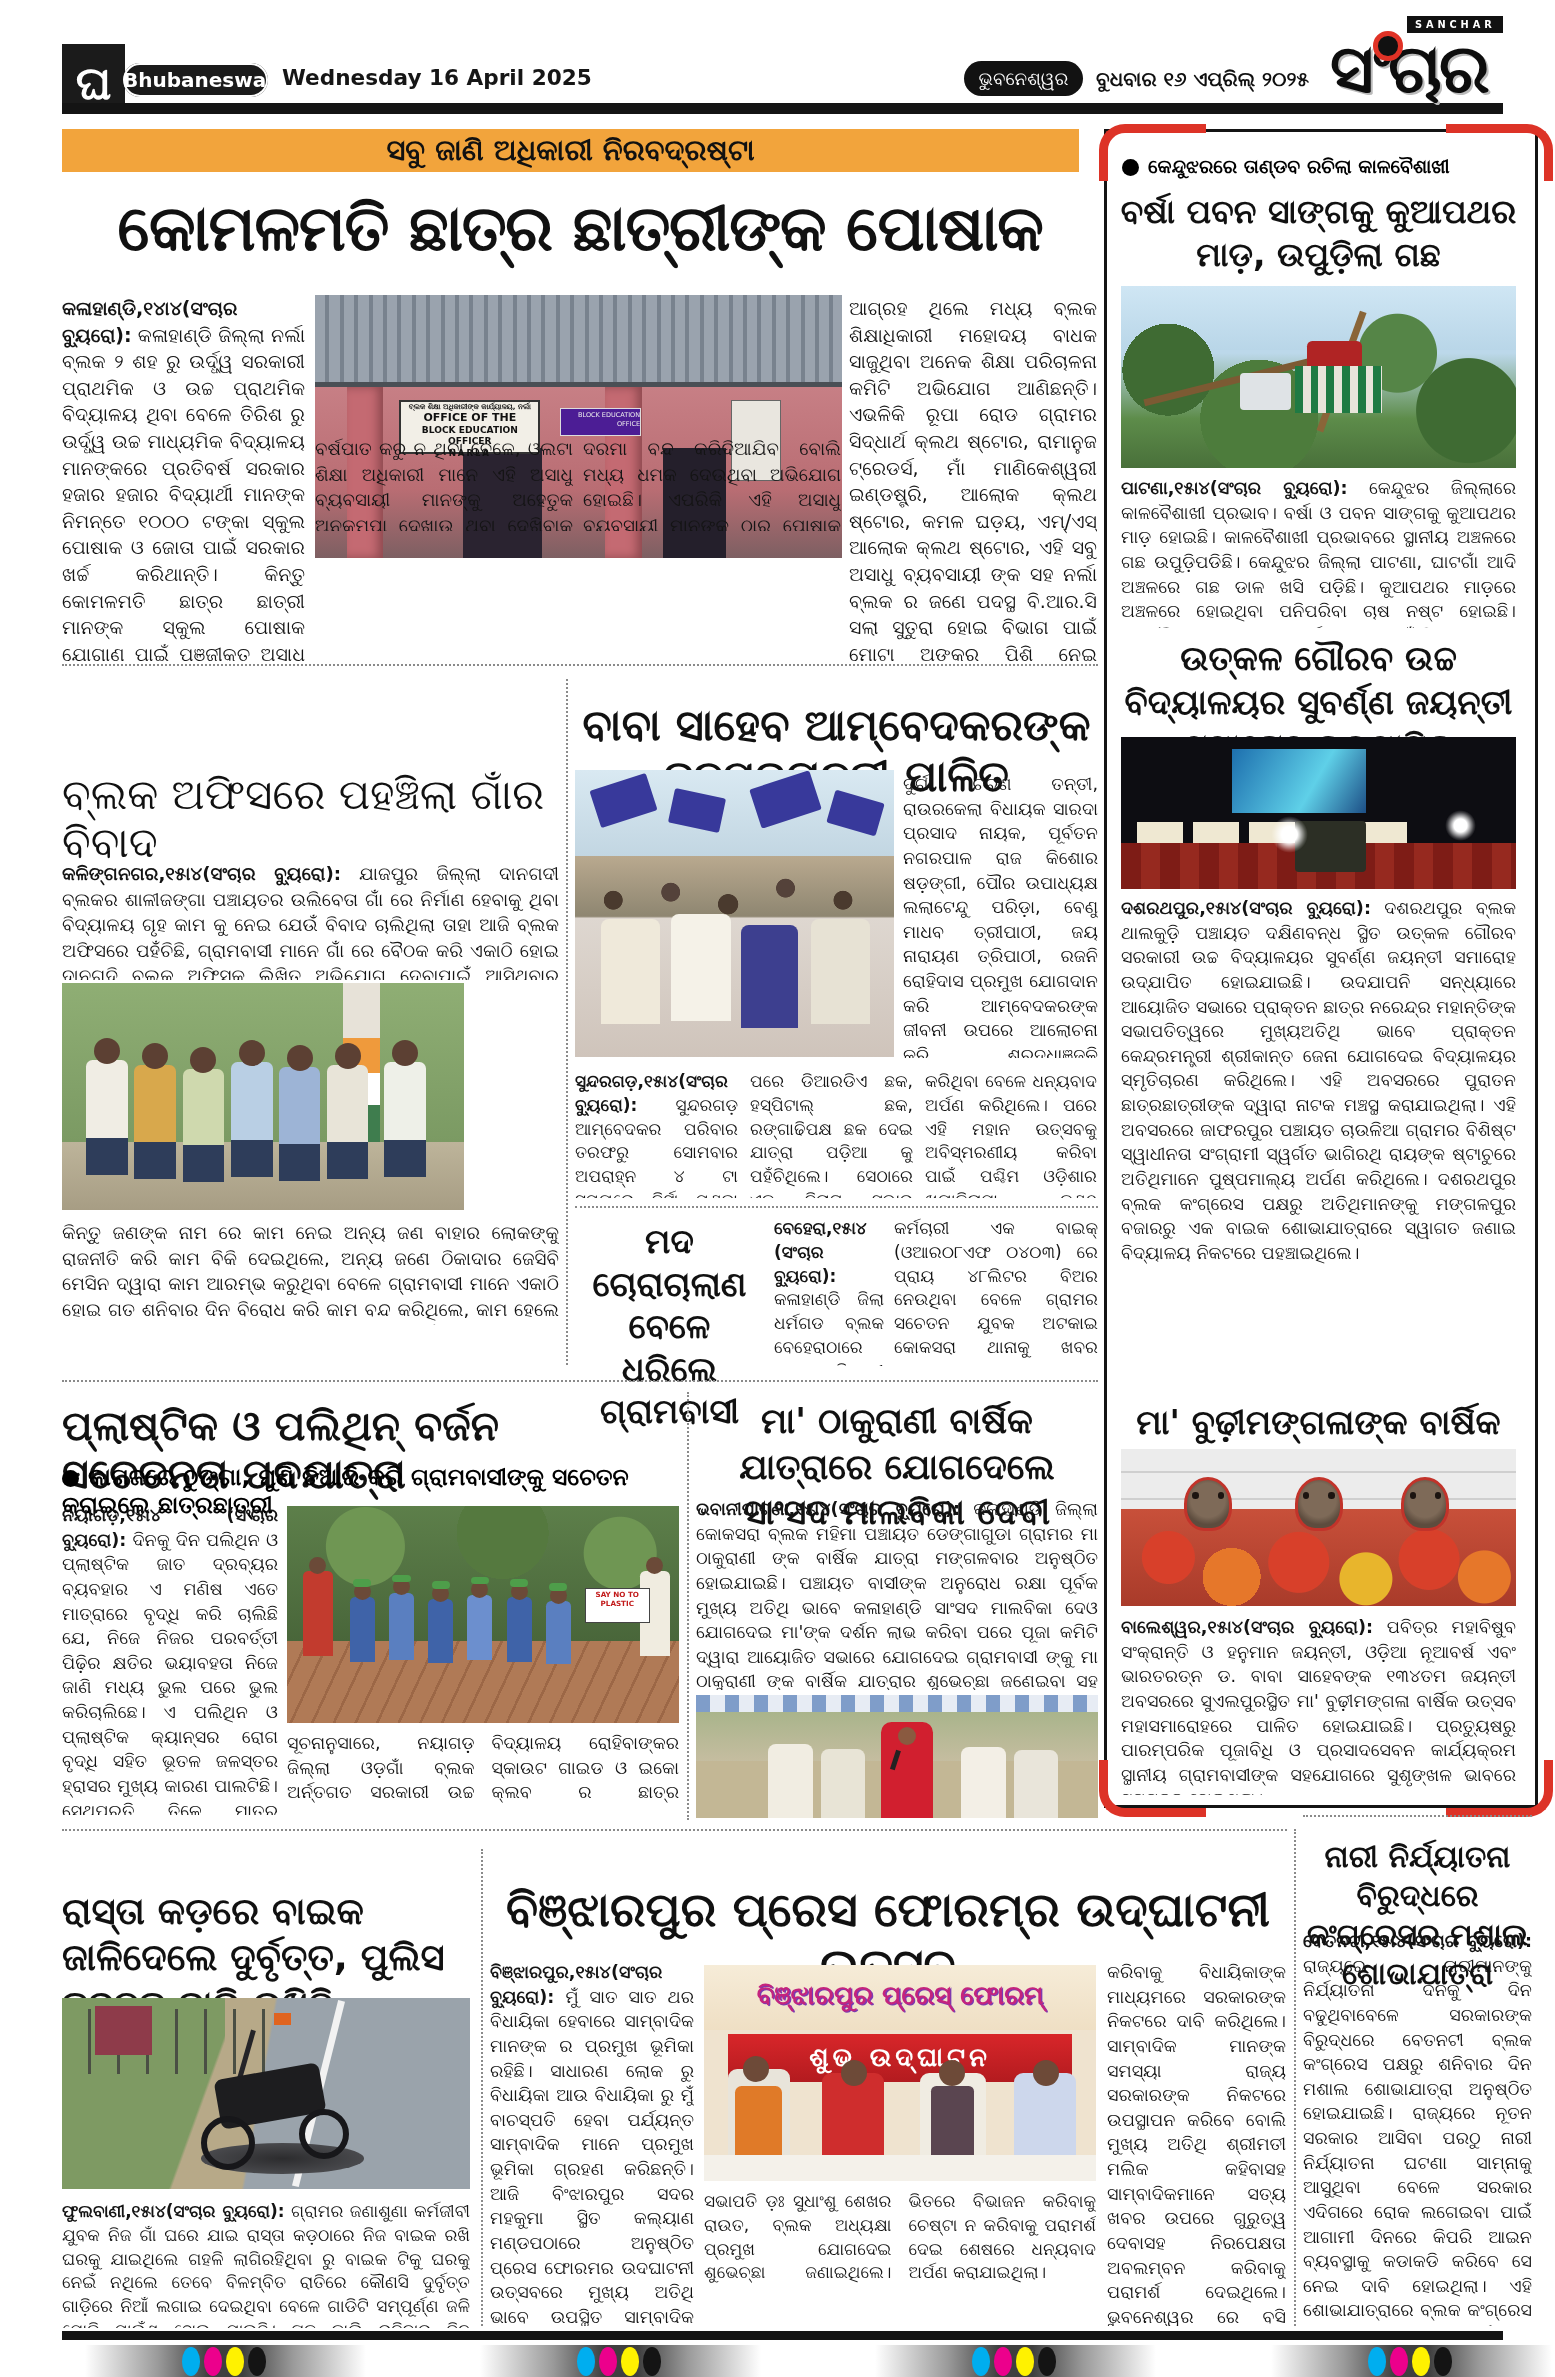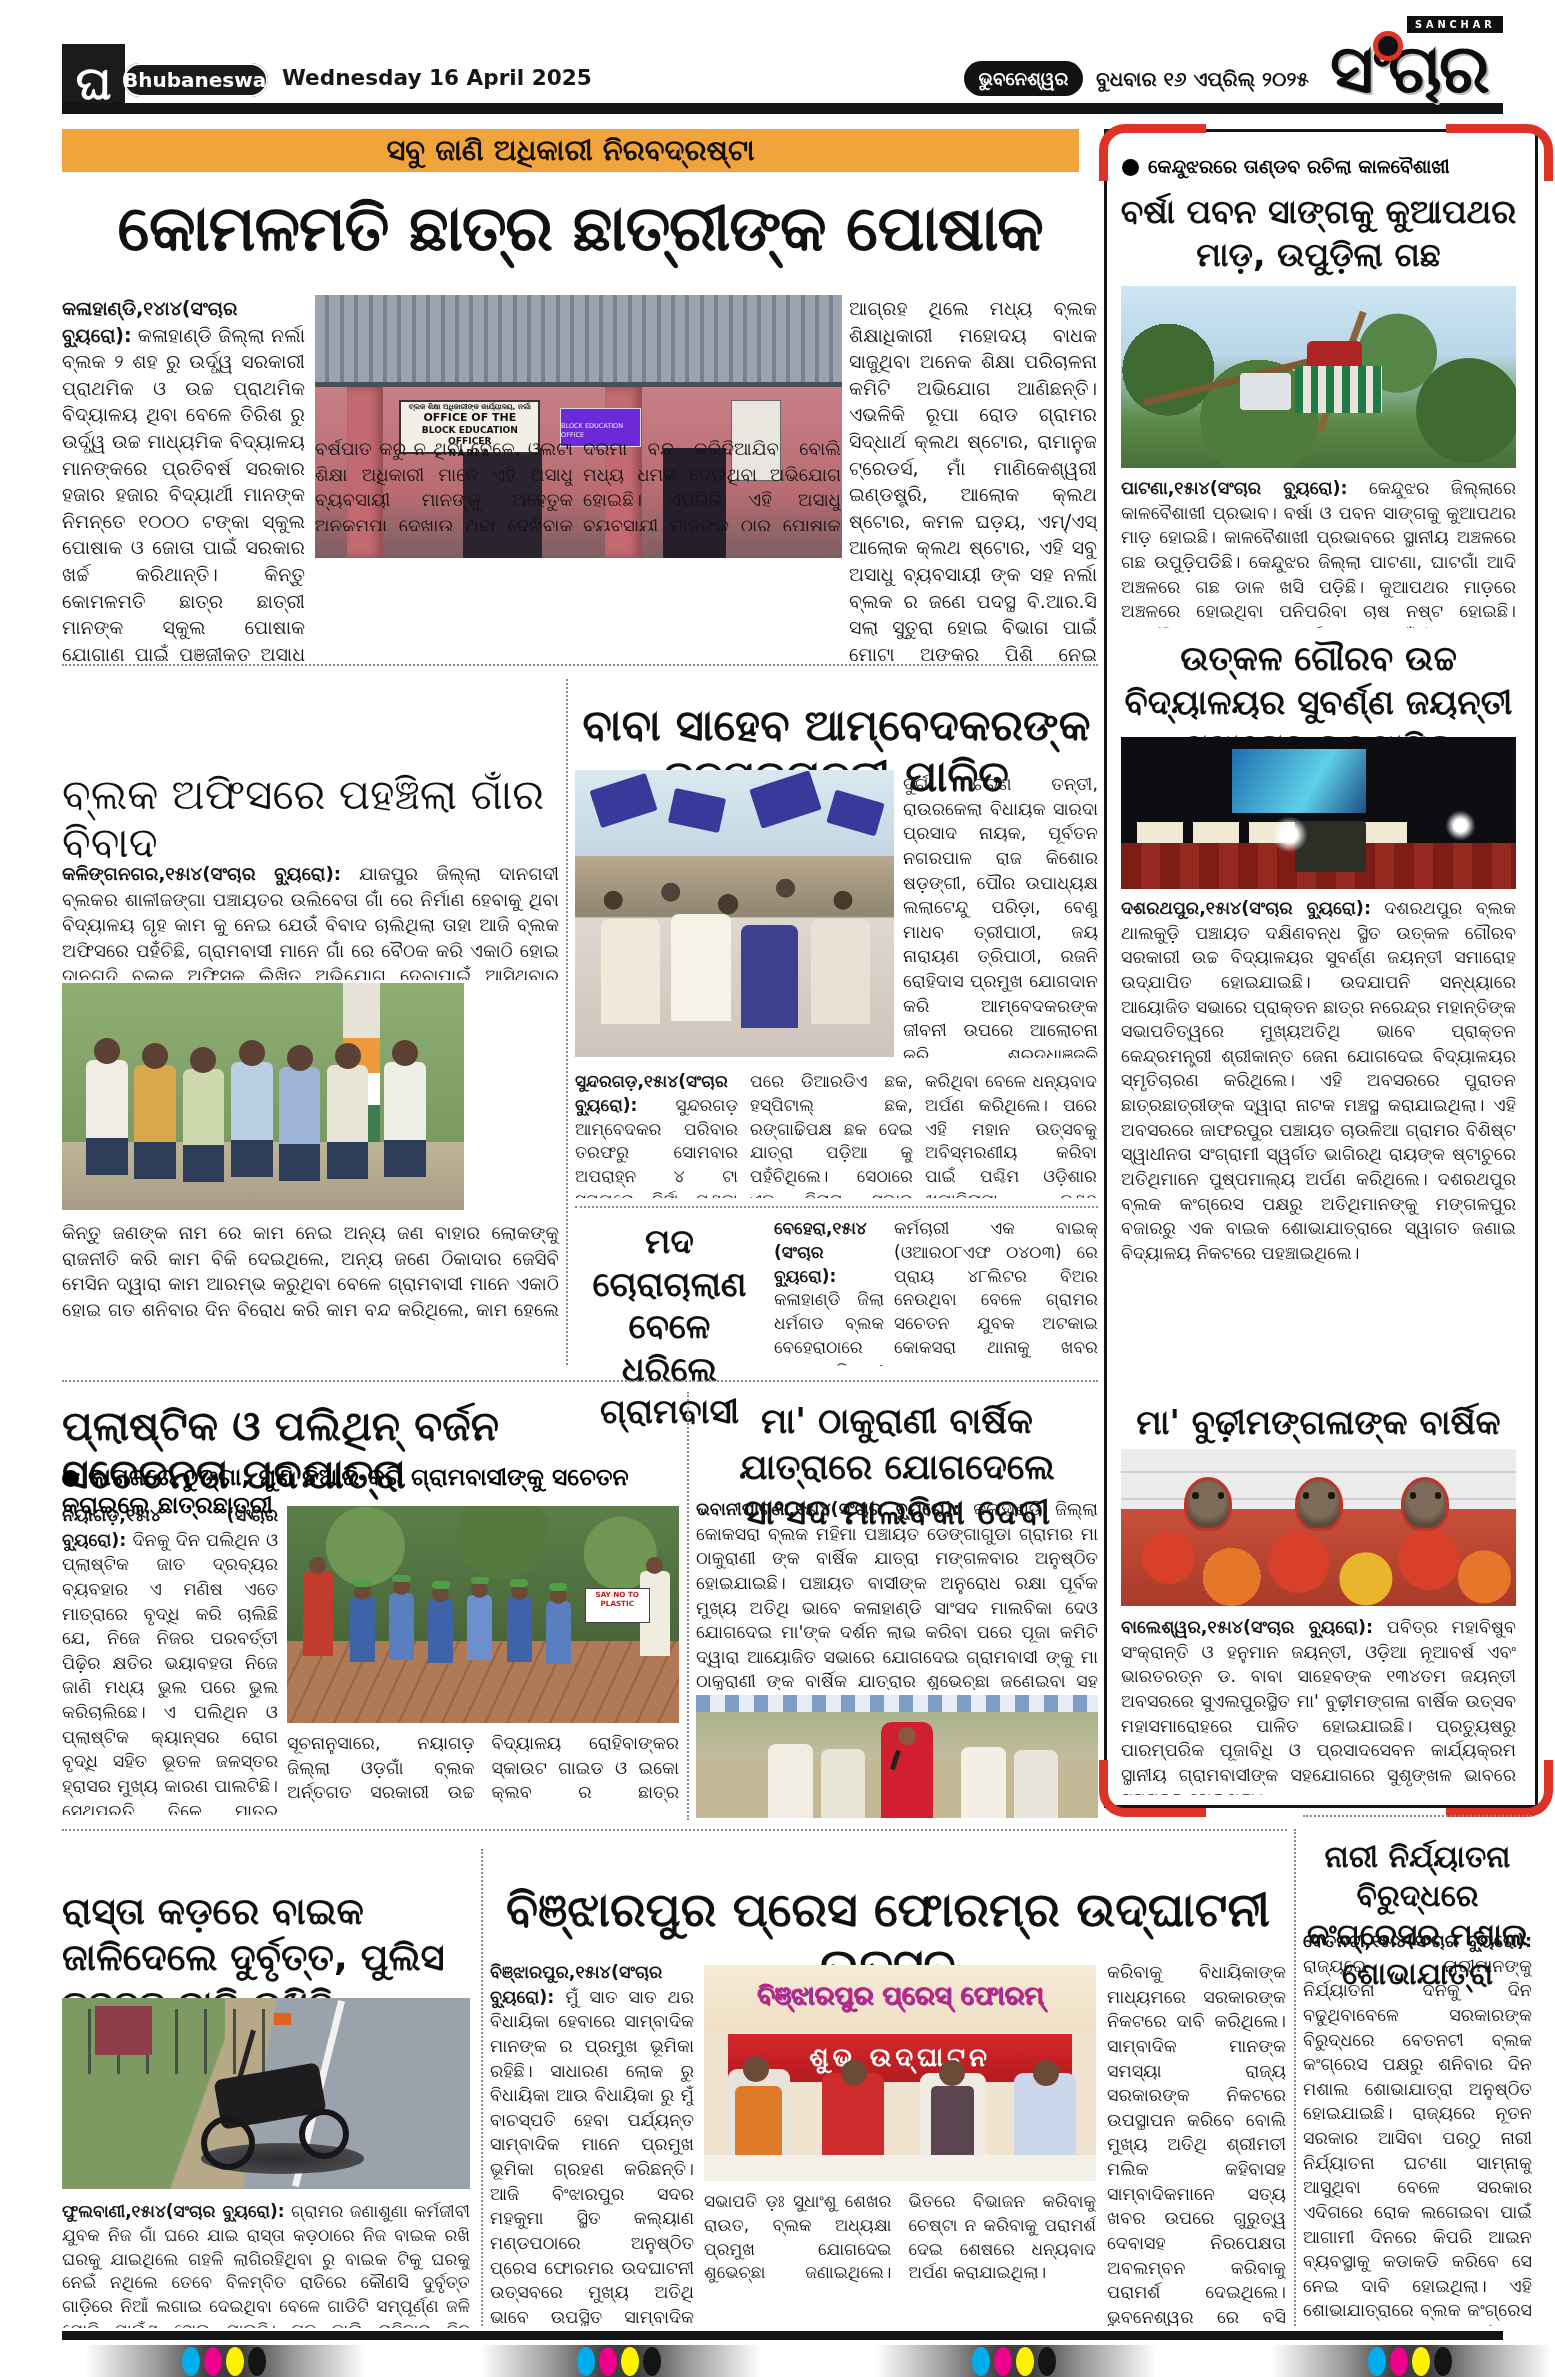--- a/index.html
+++ b/index.html
@@ -16,21 +16,21 @@
   .photo{position:absolute;overflow:hidden;}
   .photo *{position:absolute;}
   
   #mast-box{left:62px;top:44px;width:63px;height:69px;background:#1b1b1b;color:#fff;
             font-size:46px;font-weight:bold;text-align:center;line-height:78px;}
   #mast-pill{left:123px;top:63px;width:145px;height:34px;background:#1b1b1b;border-radius:17px;
              color:#fff;font-size:20px;font-weight:bold;text-align:center;line-height:34px;
              box-shadow:0 0 0 2px #fff inset;}
   #mast-date-en{left:282px;top:65px;font-size:21.6px;font-weight:bold;color:#161616;}
   #mast-pill-or{left:964px;top:61px;width:119px;height:35px;background:#121212;border-radius:17.6px;
-                color:#fff;font-size:18.3px;font-weight:bold;text-align:center;line-height:35px;}
+                color:#fff;font-size:18.3px;font-weight:normal;text-align:center;line-height:35px;}
   #mast-date-or{left:1096px;top:67px;font-size:20px;font-weight:bold;color:#101010;}
   #mast-bar{left:62px;top:103px;width:1441px;height:10.5px;background:#141414;}
   #brand{left:1330px;top:11.8px;width:176px;height:98px;}
   #brand .sanchar-en{position:absolute;right:2.6px;top:3.9px;background:#111;color:#fff;
       font-size:9.8px;letter-spacing:3.9px;padding:3.3px 7.8px;font-weight:bold;}
   #brand .sanchar-or{position:absolute;left:0;top:18.3px;font-size:67px;font-weight:bold;color:#0d0d0d;
       letter-spacing:-2.6px;text-shadow:2px 2px 0 #bbb;}
   #brand .reddot{position:absolute;left:43px;top:19.6px;width:19.6px;height:19.6px;border:5.2px solid #e03226;
       border-radius:50%;background:#111;}
   
@@ -55,22 +55,22 @@
   #photo-lead .pillar2{left:55%;top:35%;width:7%;height:65%;background:#c46a72;box-shadow:inset -5.2px 0 9.1px #8f4a50;}
   #photo-lead .door{left:28%;top:58%;width:15%;height:42%;background:#2a2330;}
   #photo-lead .door2{left:66%;top:58%;width:12%;height:42%;background:#241f2b;}
   #photo-lead .sign{left:16%;top:40%;width:26%;height:19%;background:#f2efe7;border:2px solid #333;
       text-align:center;color:#111;font-weight:bold;position:absolute;}
   #photo-lead .sign div{position:static;line-height:1.25;}
   #photo-lead .sign .or{font-size:7.2px;}
   #photo-lead .sign .en1{font-size:11px;}
   #photo-lead .sign .en2{font-size:9.1px;}
   #photo-lead .sign .en3{font-size:8.5px;letter-spacing:2px;}
-  #photo-lead .sign2{left:46.5%;top:43%;width:15%;height:9%;background:#6d28d9;border:1.3px solid #ddd;
-      color:#eee;font-size:6.5px;text-align:left;line-height:1.3;padding-top:13px;}
+  #photo-lead .sign2{left:46.5%;top:43%;width:15%;height:9%;background:#4c1d95;border:1.3px solid #ddd;
+      color:#eee;font-size:6.5px;text-align:right;line-height:1.3;padding-top:2px;}
   #photo-lead .notice{left:79%;top:40%;width:9%;height:30%;background:#e9e6df;border:1.3px solid #666;}
   
   #dispute-kicker{left:62px;top:736px;width:497px;font-size:25px;}
   #dispute-headline{left:62px;top:771px;width:497px;font-size:42px;font-weight:normal;line-height:1.15;}
   #dispute-body1{left:62px;top:861px;width:497px;height:119px;font-size:18.3px;}
   #photo-villagers{left:62px;top:983px;width:402px;height:227px;background:#86a06b;}
   #photo-villagers .wall{left:0;top:0;width:100%;height:70%;background:linear-gradient(#8fae74,#7b9a63);}
   #photo-villagers .pillarA{left:70%;top:0;width:9%;height:72%;
      background:linear-gradient(#e7e2d8 0 34%,#ef9a3c 34% 55%,#ffffff 55% 75%,#3f7d4e 75% 100%);}
   #photo-villagers .ground{left:0;top:70%;width:100%;height:30%;background:linear-gradient(#bdb49a,#a79d84);}

